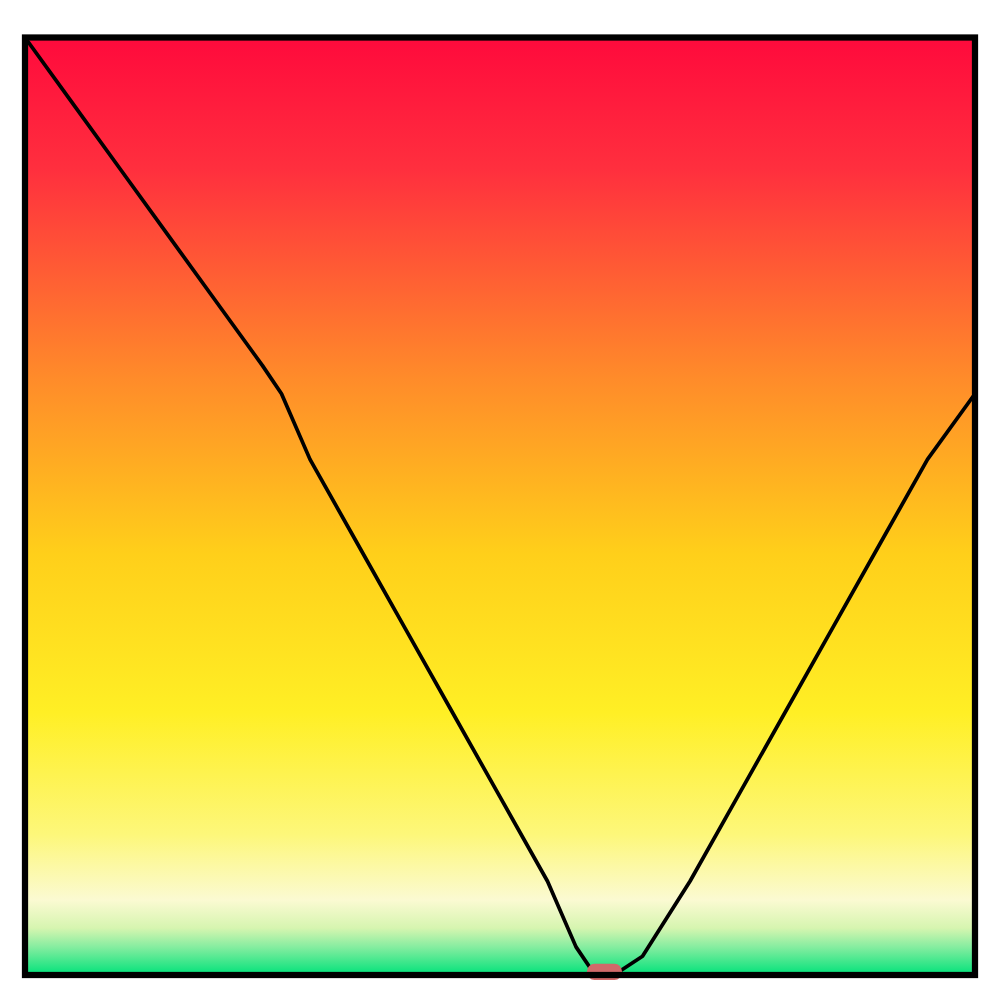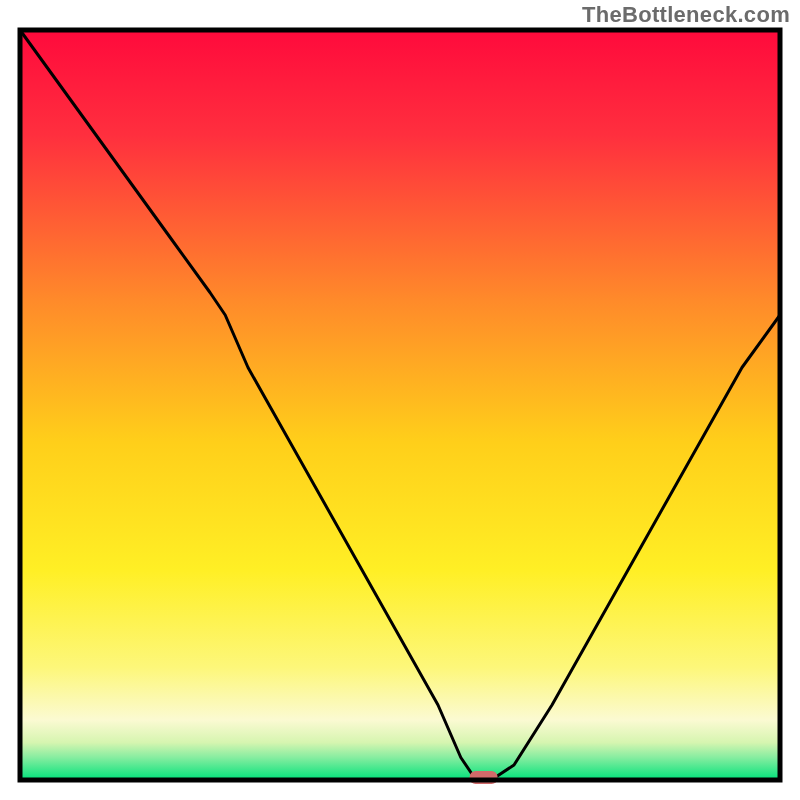--- a/index.html
+++ b/index.html
@@ -35,21 +35,20 @@
   .plot-frame {
     fill: none;
     stroke: #000000;
     stroke-width: 5;
   }
 </style>
 </head>
 <body>
 
 <div class="container">
-  <div class="watermark">TheBottleneck.com</div>
   <svg class="chart" viewBox="0 0 800 774" preserveAspectRatio="none">
     <defs>
       <linearGradient id="bg-grad" x1="0" y1="0" x2="0" y2="1">
         <stop offset="0%" stop-color="#ff0a3c"></stop>
         <stop offset="14%" stop-color="#ff2f3e"></stop>
         <stop offset="36%" stop-color="#ff8a2a"></stop>
         <stop offset="55%" stop-color="#ffcf1a"></stop>
         <stop offset="72%" stop-color="#ffef25"></stop>
         <stop offset="85%" stop-color="#fdf77a"></stop>
         <stop offset="92%" stop-color="#fbfad2"></stop>

